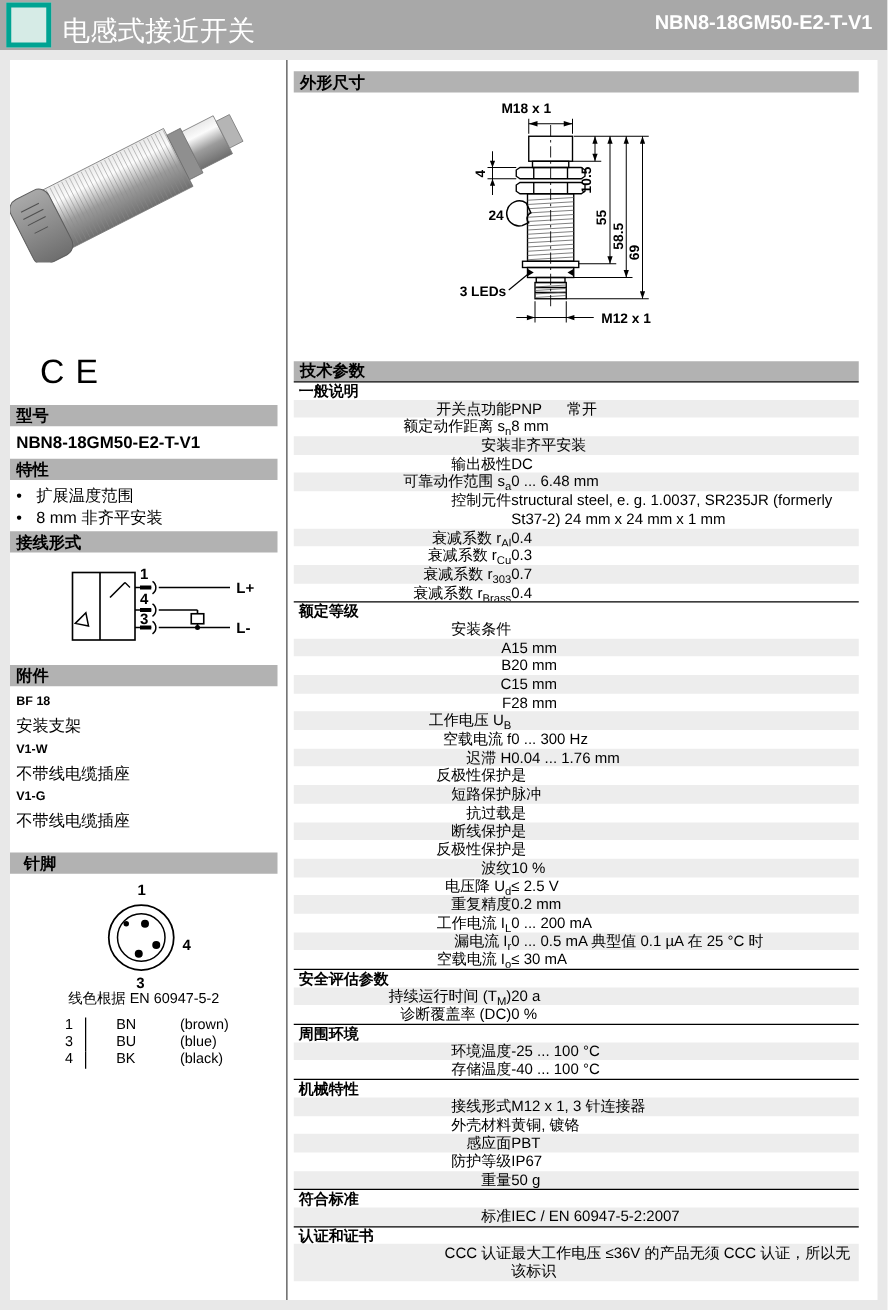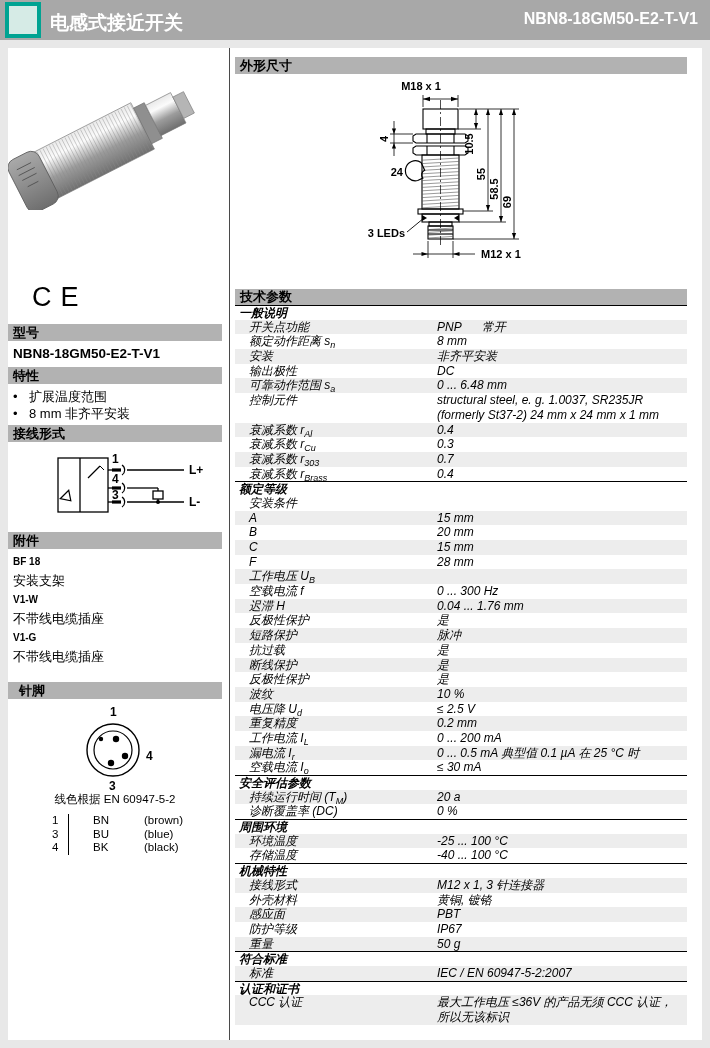--- a/index.html
+++ b/index.html
@@ -8,21 +8,21 @@
     position:relative; overflow:hidden;
     background:#e8e8e8; color:#000;
     font-family:"Liberation Sans", sans-serif;
     --teal:#00a392; --teal-fill:#d6ebe6;
     --head:#a8a8a8; --bar:#b2b2b2; --stripe:#ededed;
   }
   
   .topbar { position:absolute; left:0; top:0; width:710px; height:40px; background:var(--head); }
   .logo { position:absolute; left:5px; top:2px; width:36px; height:36px;
           background:var(--teal-fill); border:4px solid var(--teal); }
-  .title-left  { position:absolute; left:50px; top:10px; color:#fff; font-weight:bold; font-size:19px;text-align:right; }
+  .title-left  { position:absolute; left:50px; top:10px; color:#fff; font-weight:normal; font-size:22px;text-align:right; }
   .title-right { position:absolute; right:12px; top:10px; color:#fff; font-weight:bold; font-size:16px; }
   
   .content { position:absolute; left:8px; top:48px; width:694px; height:992px; background:#fff; }
   .vrule   { position:absolute; left:221px; top:0; width:1px; height:992px; background:#4a4a4a; }
   .leftcol { position:absolute; left:0; top:0; width:214px; height:800px; }
   .rightcol{ position:absolute; left:227px; top:0; width:452px; }
   
   .bar { background:var(--bar); font-weight:bold; font-size:13px; height:17px; line-height:17px; padding:0 5px; }
   
   .photo-wrap { margin-top:22px; height:140px; }
@@ -44,25 +44,25 @@
   .pin-caption { text-align:center; font-size:11.5px; line-height:14px; }
   .wire-table { margin:8px 0 0 44px; }
   .wire-row { display:flex; font-size:11.5px; line-height:13.5px; }
   .w-pin { width:16px; }
   .w-code { border-left:1.5px solid #000; padding-left:24px; width:76px; }
   .w-color { width:60px; }
   
   .dims-bar { margin-top:9px; }
   .dims-svg { display:block; }
   .tech-bar { margin-top:3px; height:16px; line-height:16px; }
-  .trow { display:flex; height:14.7px; line-height:14.6px; font-size:12px; overflow:hidden;font-style:italic; }
+  .trow { display:flex; height:14.7px; line-height:14.6px; font-size:12px; overflow:hidden; }
   .trow.tall { height:29.4px; }
   .trow.gray { background:var(--stripe); }
   .trow.sec { border-top:1px solid #000; font-weight:bold; padding-left:4px; display:block; }
-  .trow .lbl { width:202px; padding-left:14px; flex:none; }
+  .trow .lbl { width:174px; padding-left:14px; flex:none;text-align:right; }
   .trow .val { flex:1; padding-right:4px; }
   .trow .val2 { margin-left:20px; }
   sub { font-size:9px; }
   
   svg text { font-family:"Liberation Sans", sans-serif; }
   .dtext { font-size:11px; font-weight:bold; }
   .ptext { font-size:12px; font-weight:bold; }
 </style>
 </head>
 <body style="--teal: #00a392; --head: #a8a8a8; --bar: #b2b2b2; --stripe: #ededed;">

